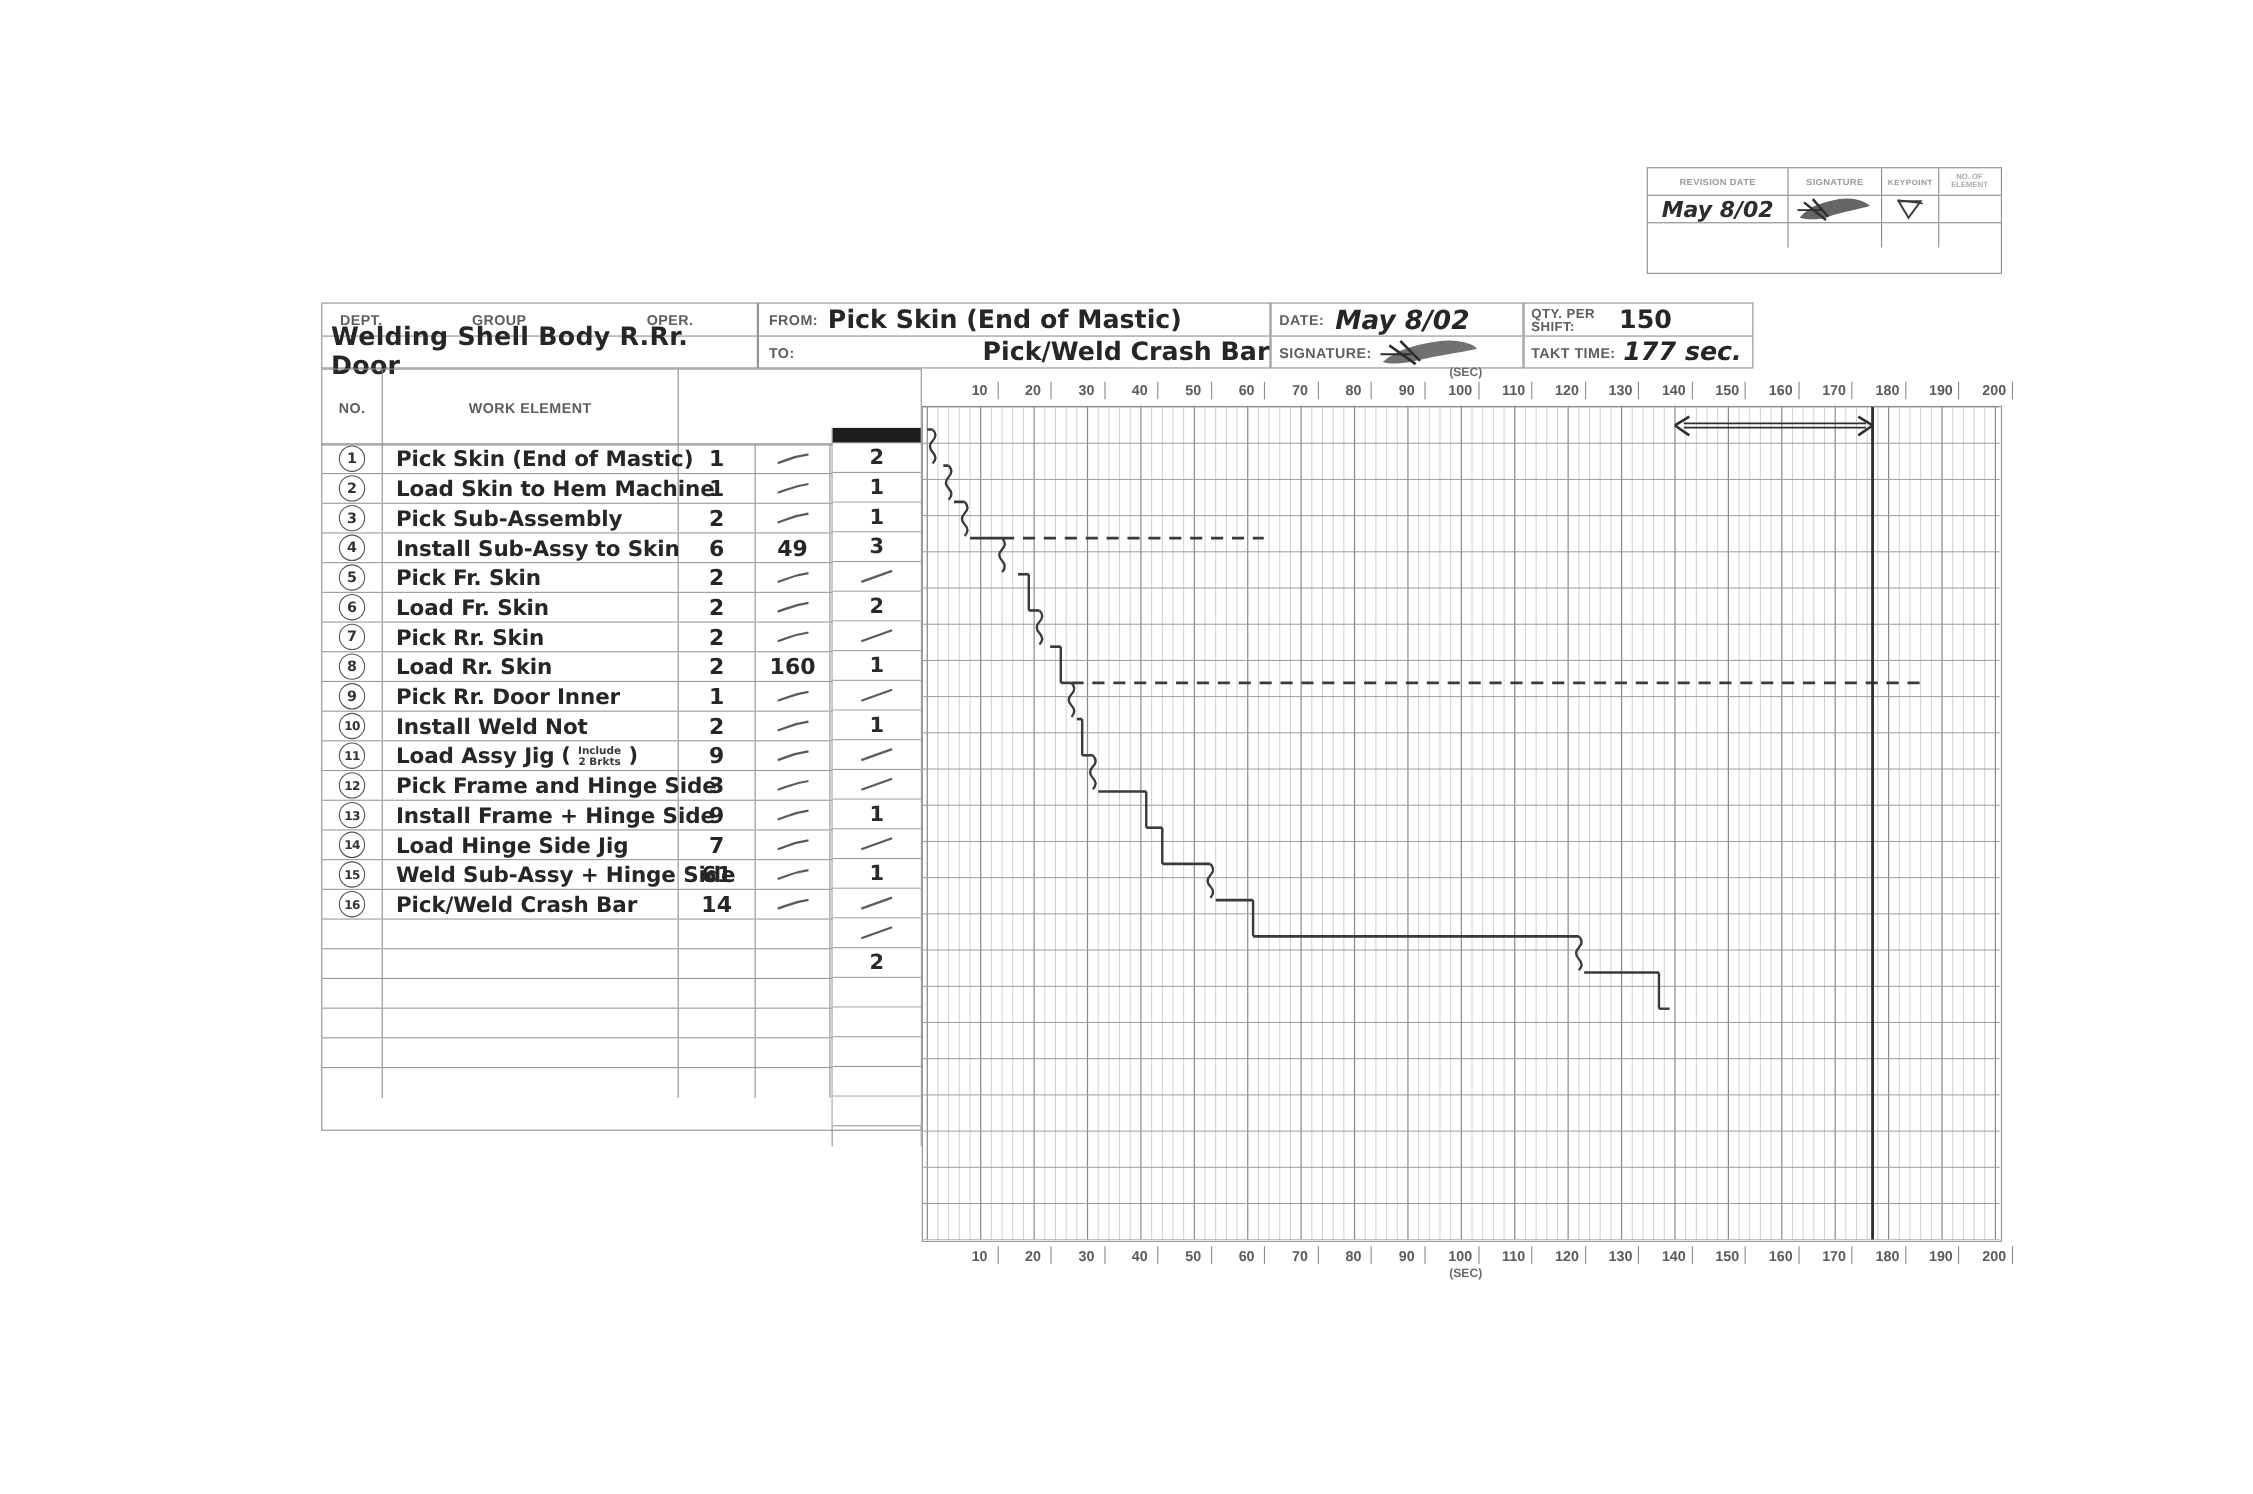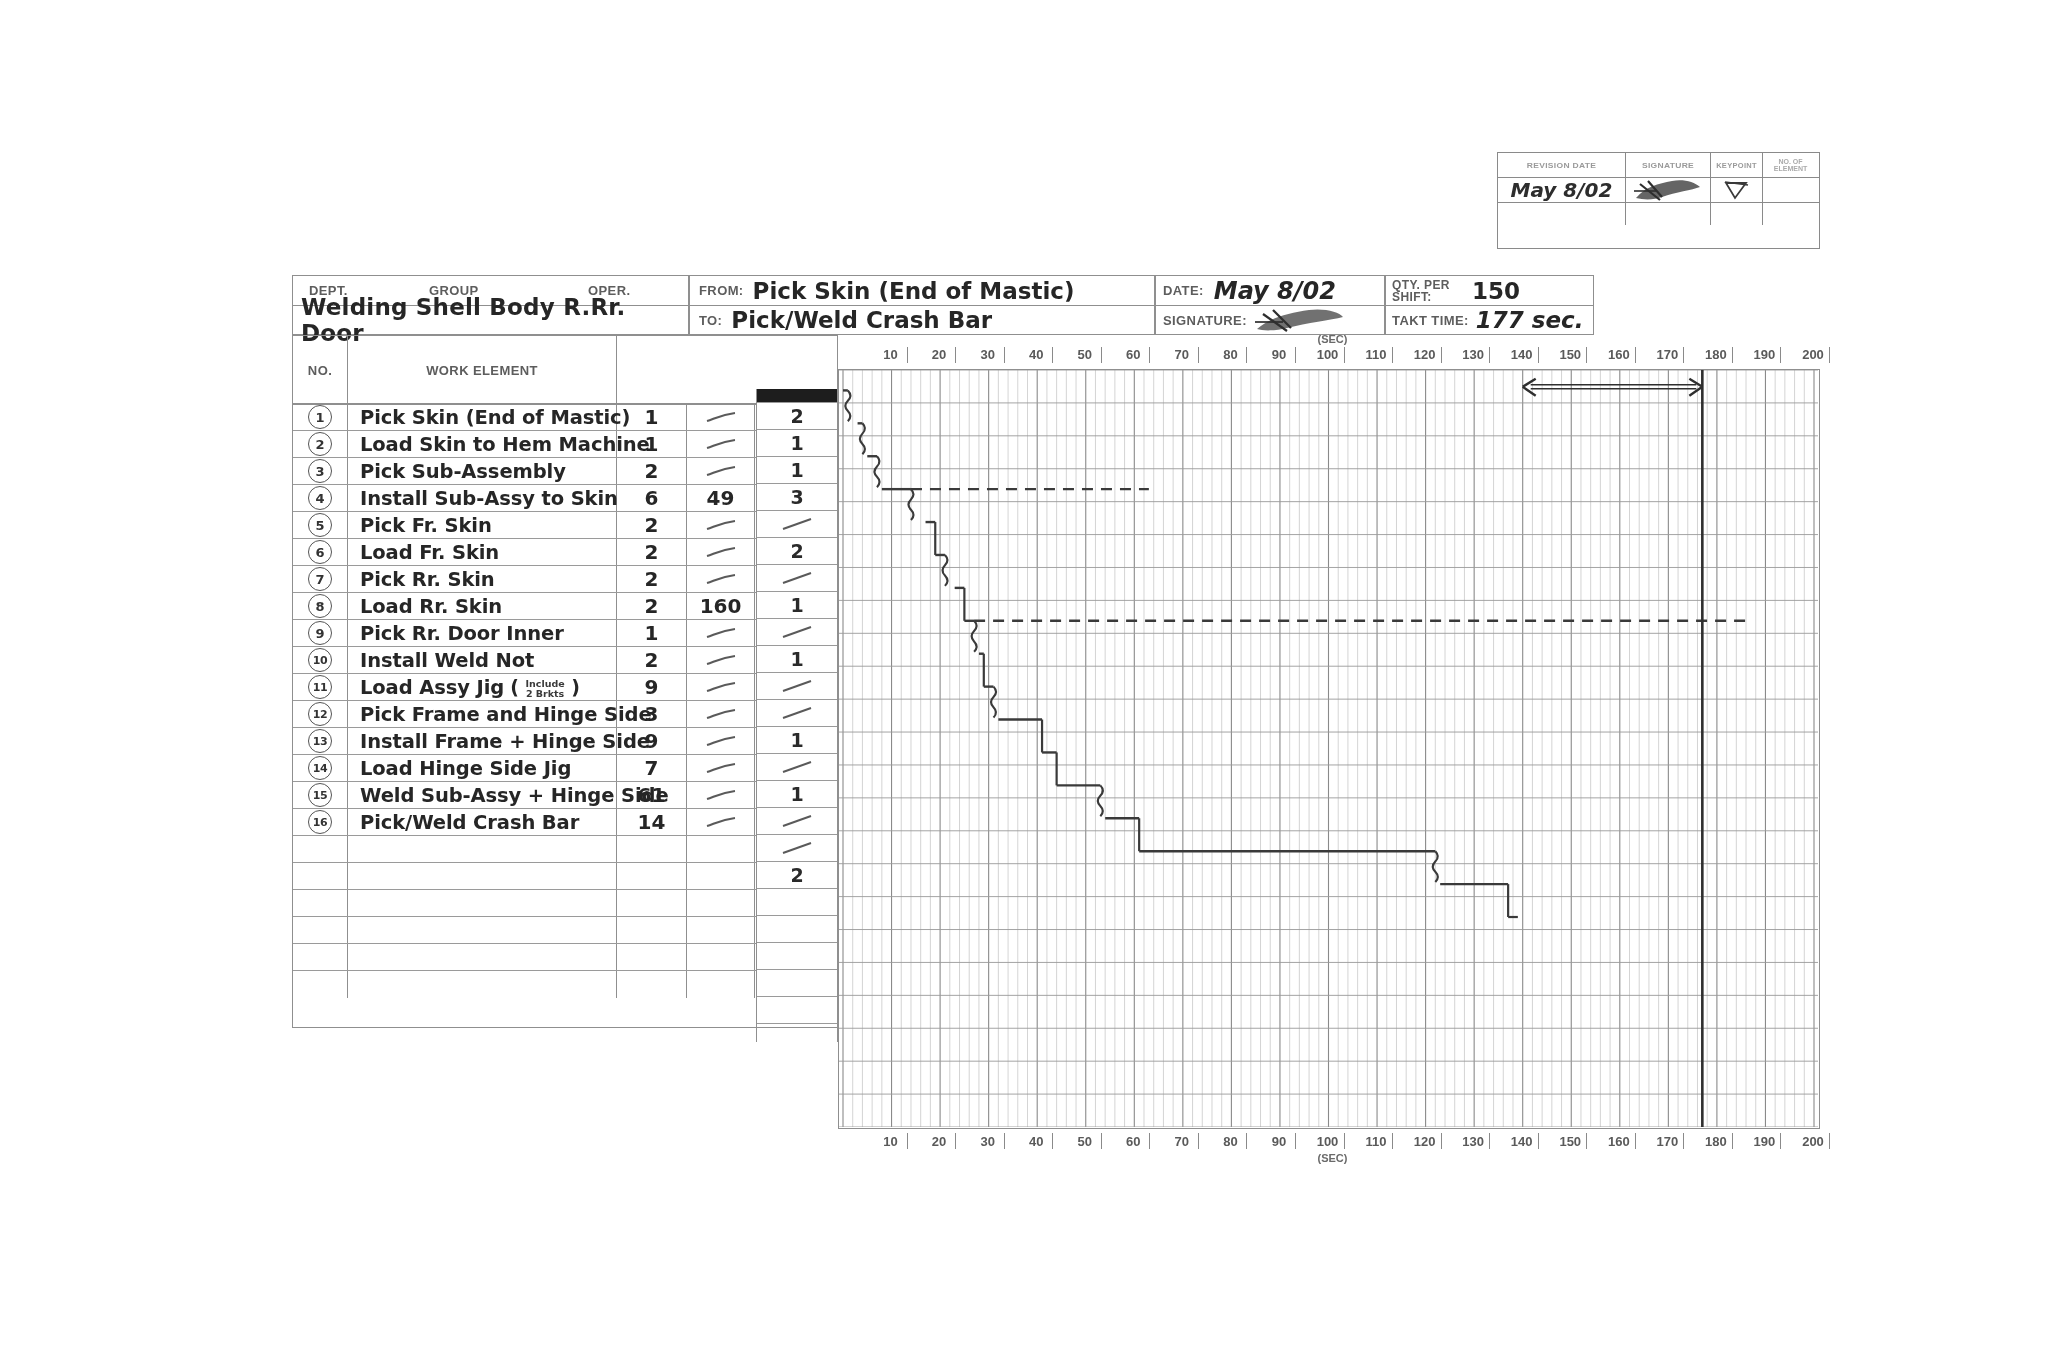--- a/index.html
+++ b/index.html
@@ -34,21 +34,21 @@
   .hdr-left{left:0;top:0;width:397px;height:60px;}
   .hdr-left .hl-top{height:30px;box-sizing:border-box;border-bottom:1.6px solid #8f8f8f;position:relative;}
   .hdr-left .hl-bot{height:28px;position:relative;display:flex;align-items:center;}
   .dept{position:absolute;left:16px;top:7px;}
   .group{position:absolute;left:136px;top:7px;text-align:center;}
   .oper{position:absolute;left:295px;top:7px;}
   .deptval{font-size:23px;padding-left:8px;letter-spacing:.2px;}
 
   .hdr-from{left:397px;top:0;width:466px;height:60px;}
   .hdr-from .hf-top{height:30px;box-sizing:border-box;border-bottom:1.6px solid #8f8f8f;display:flex;align-items:center;padding-left:9px;}
-  .hdr-from .hf-bot{height:28px;display:flex;align-items:center;padding-left:9px;}
+  .hdr-from .hf-bot{height:28px;display:flex;align-items:center;padding-left:9px;justify-content:space-between;}
   .fromval{font-size:23px;margin-left:9px;}
 
   .hdr-date{left:863px;top:0;width:230px;height:60px;}
   .hdr-date .hd-top{height:30px;box-sizing:border-box;border-bottom:1.6px solid #8f8f8f;display:flex;align-items:center;padding-left:7px;}
   .hdr-date .hd-bot{height:28px;display:flex;align-items:center;padding-left:7px;}
   .dateval{font-size:24px;margin-left:10px;font-style:italic;}
 
   .hdr-qty{left:1093px;top:0;width:209px;height:60px;}
   .hdr-qty .hq-top{height:30px;box-sizing:border-box;border-bottom:1.6px solid #8f8f8f;display:flex;align-items:center;padding-left:6px;}
   .hdr-qty .hq-bot{height:28px;display:flex;align-items:center;padding-left:6px;}

